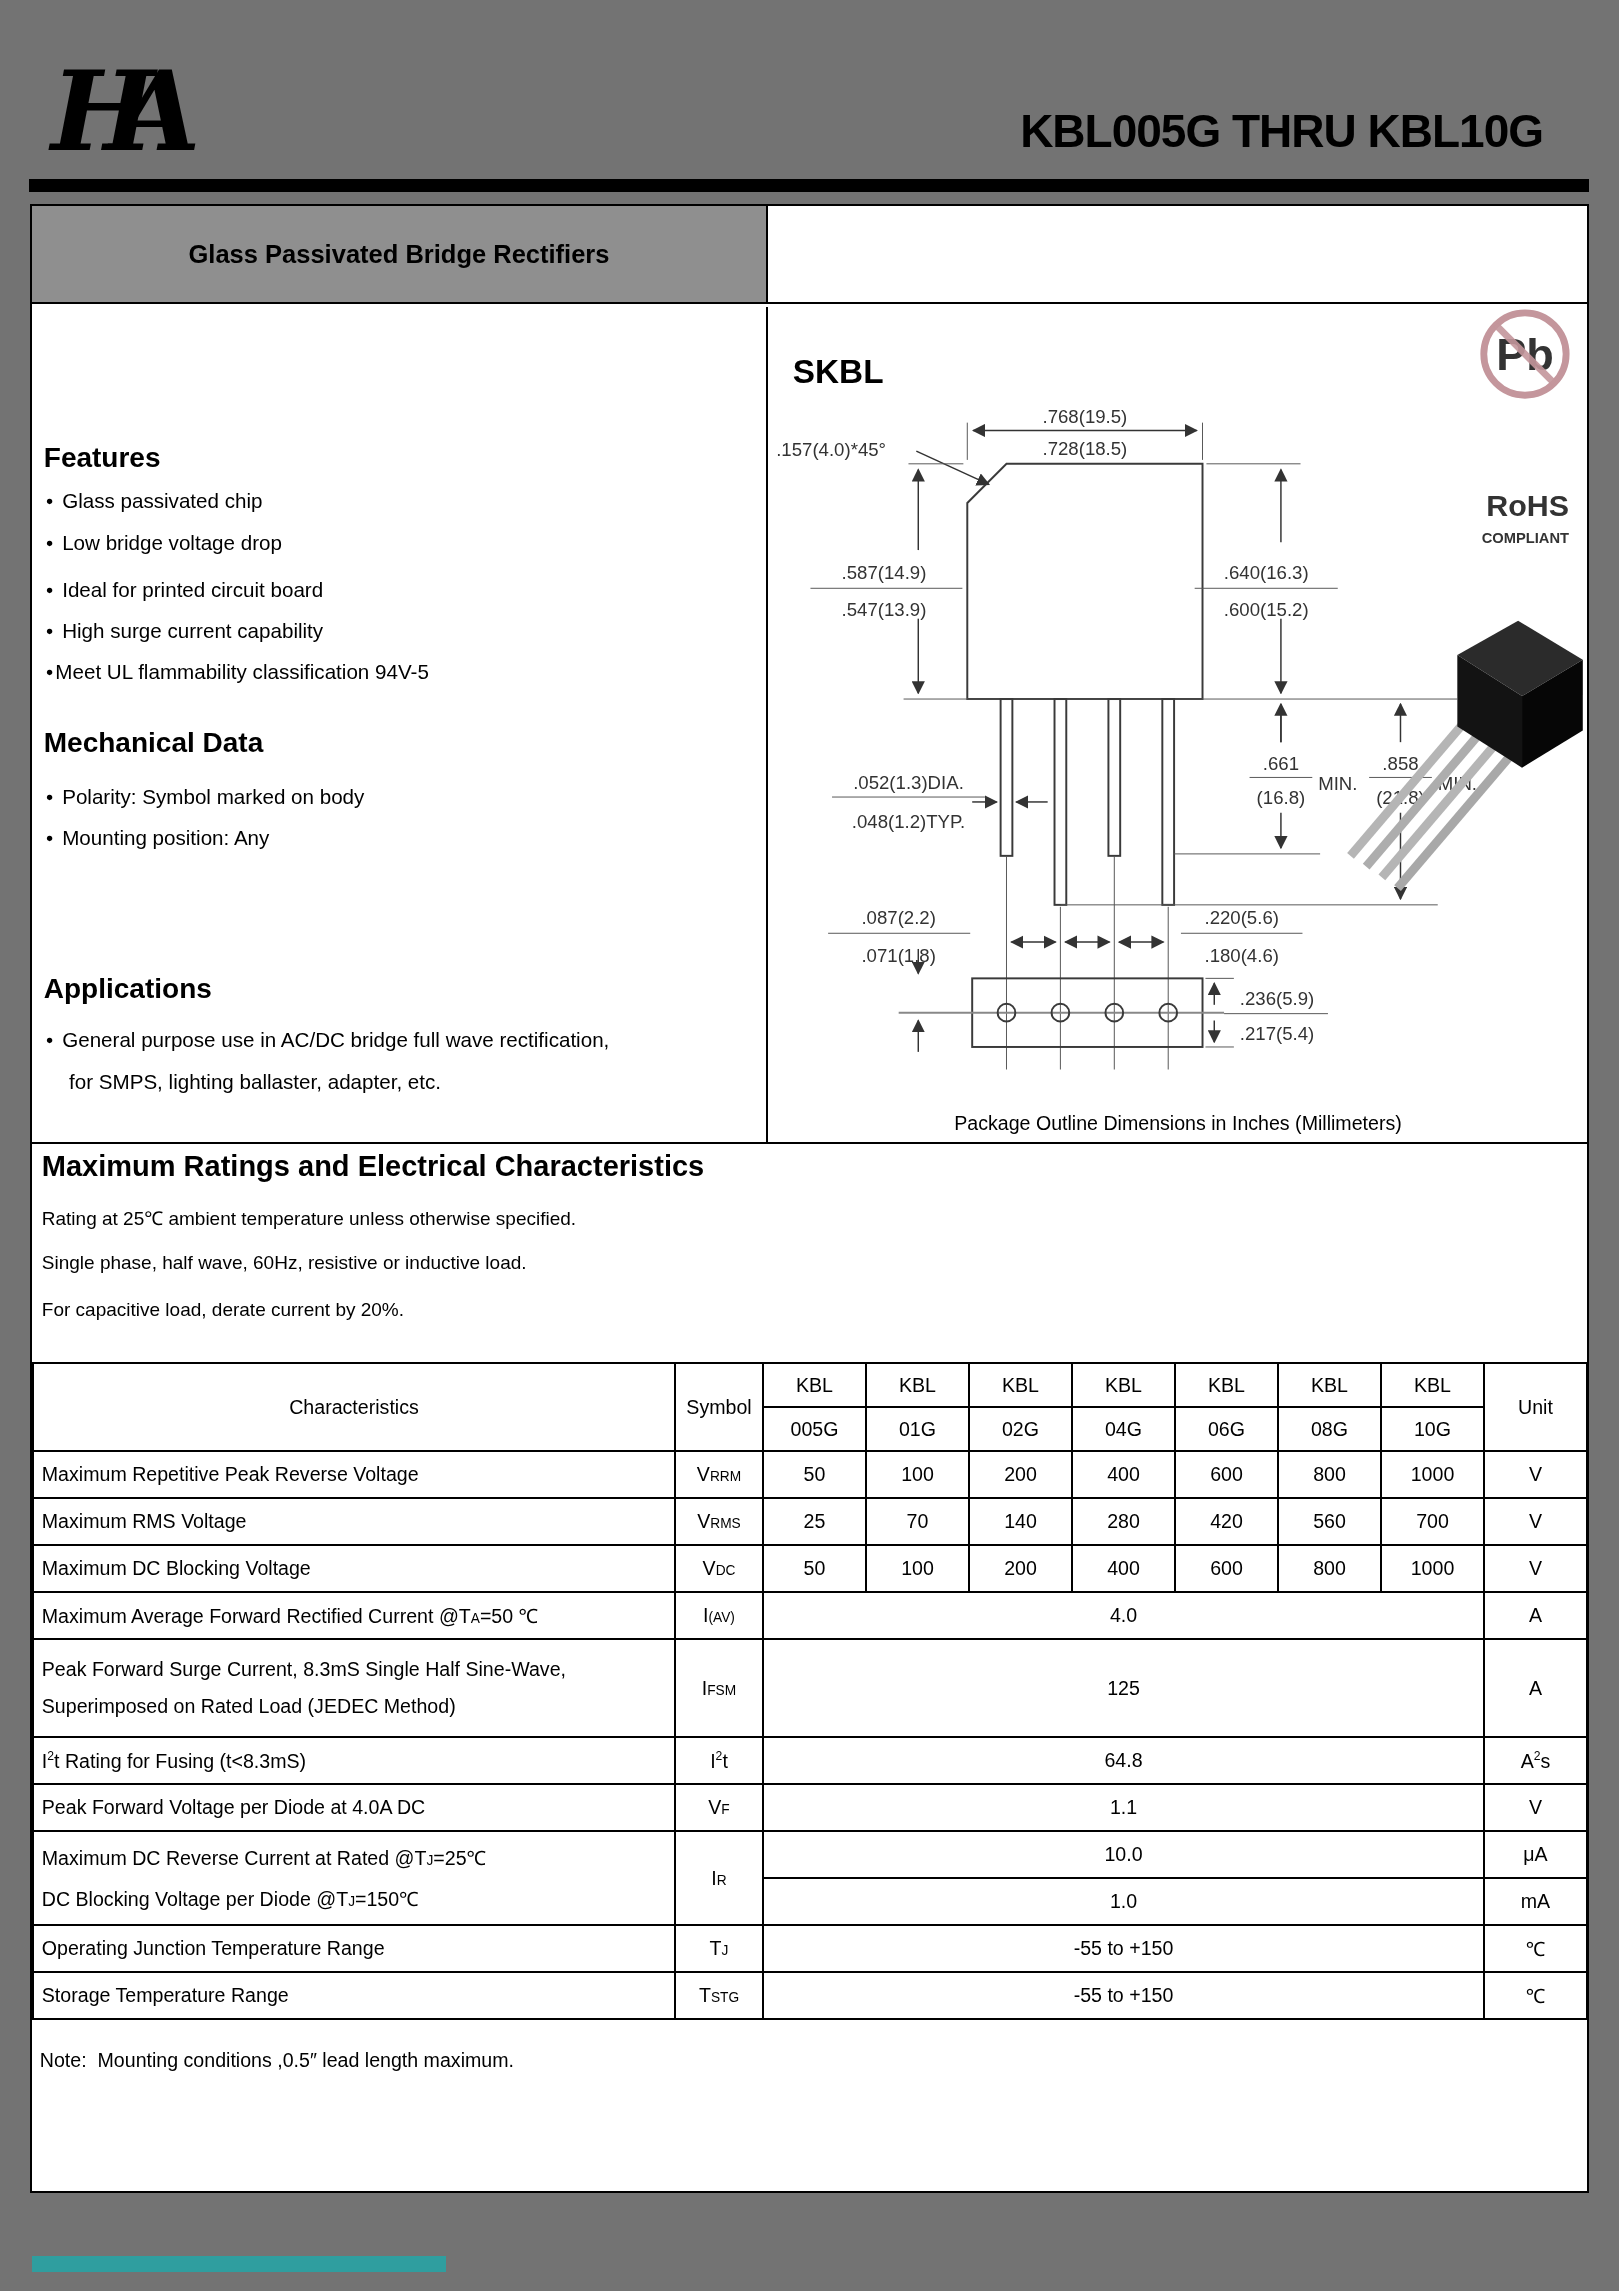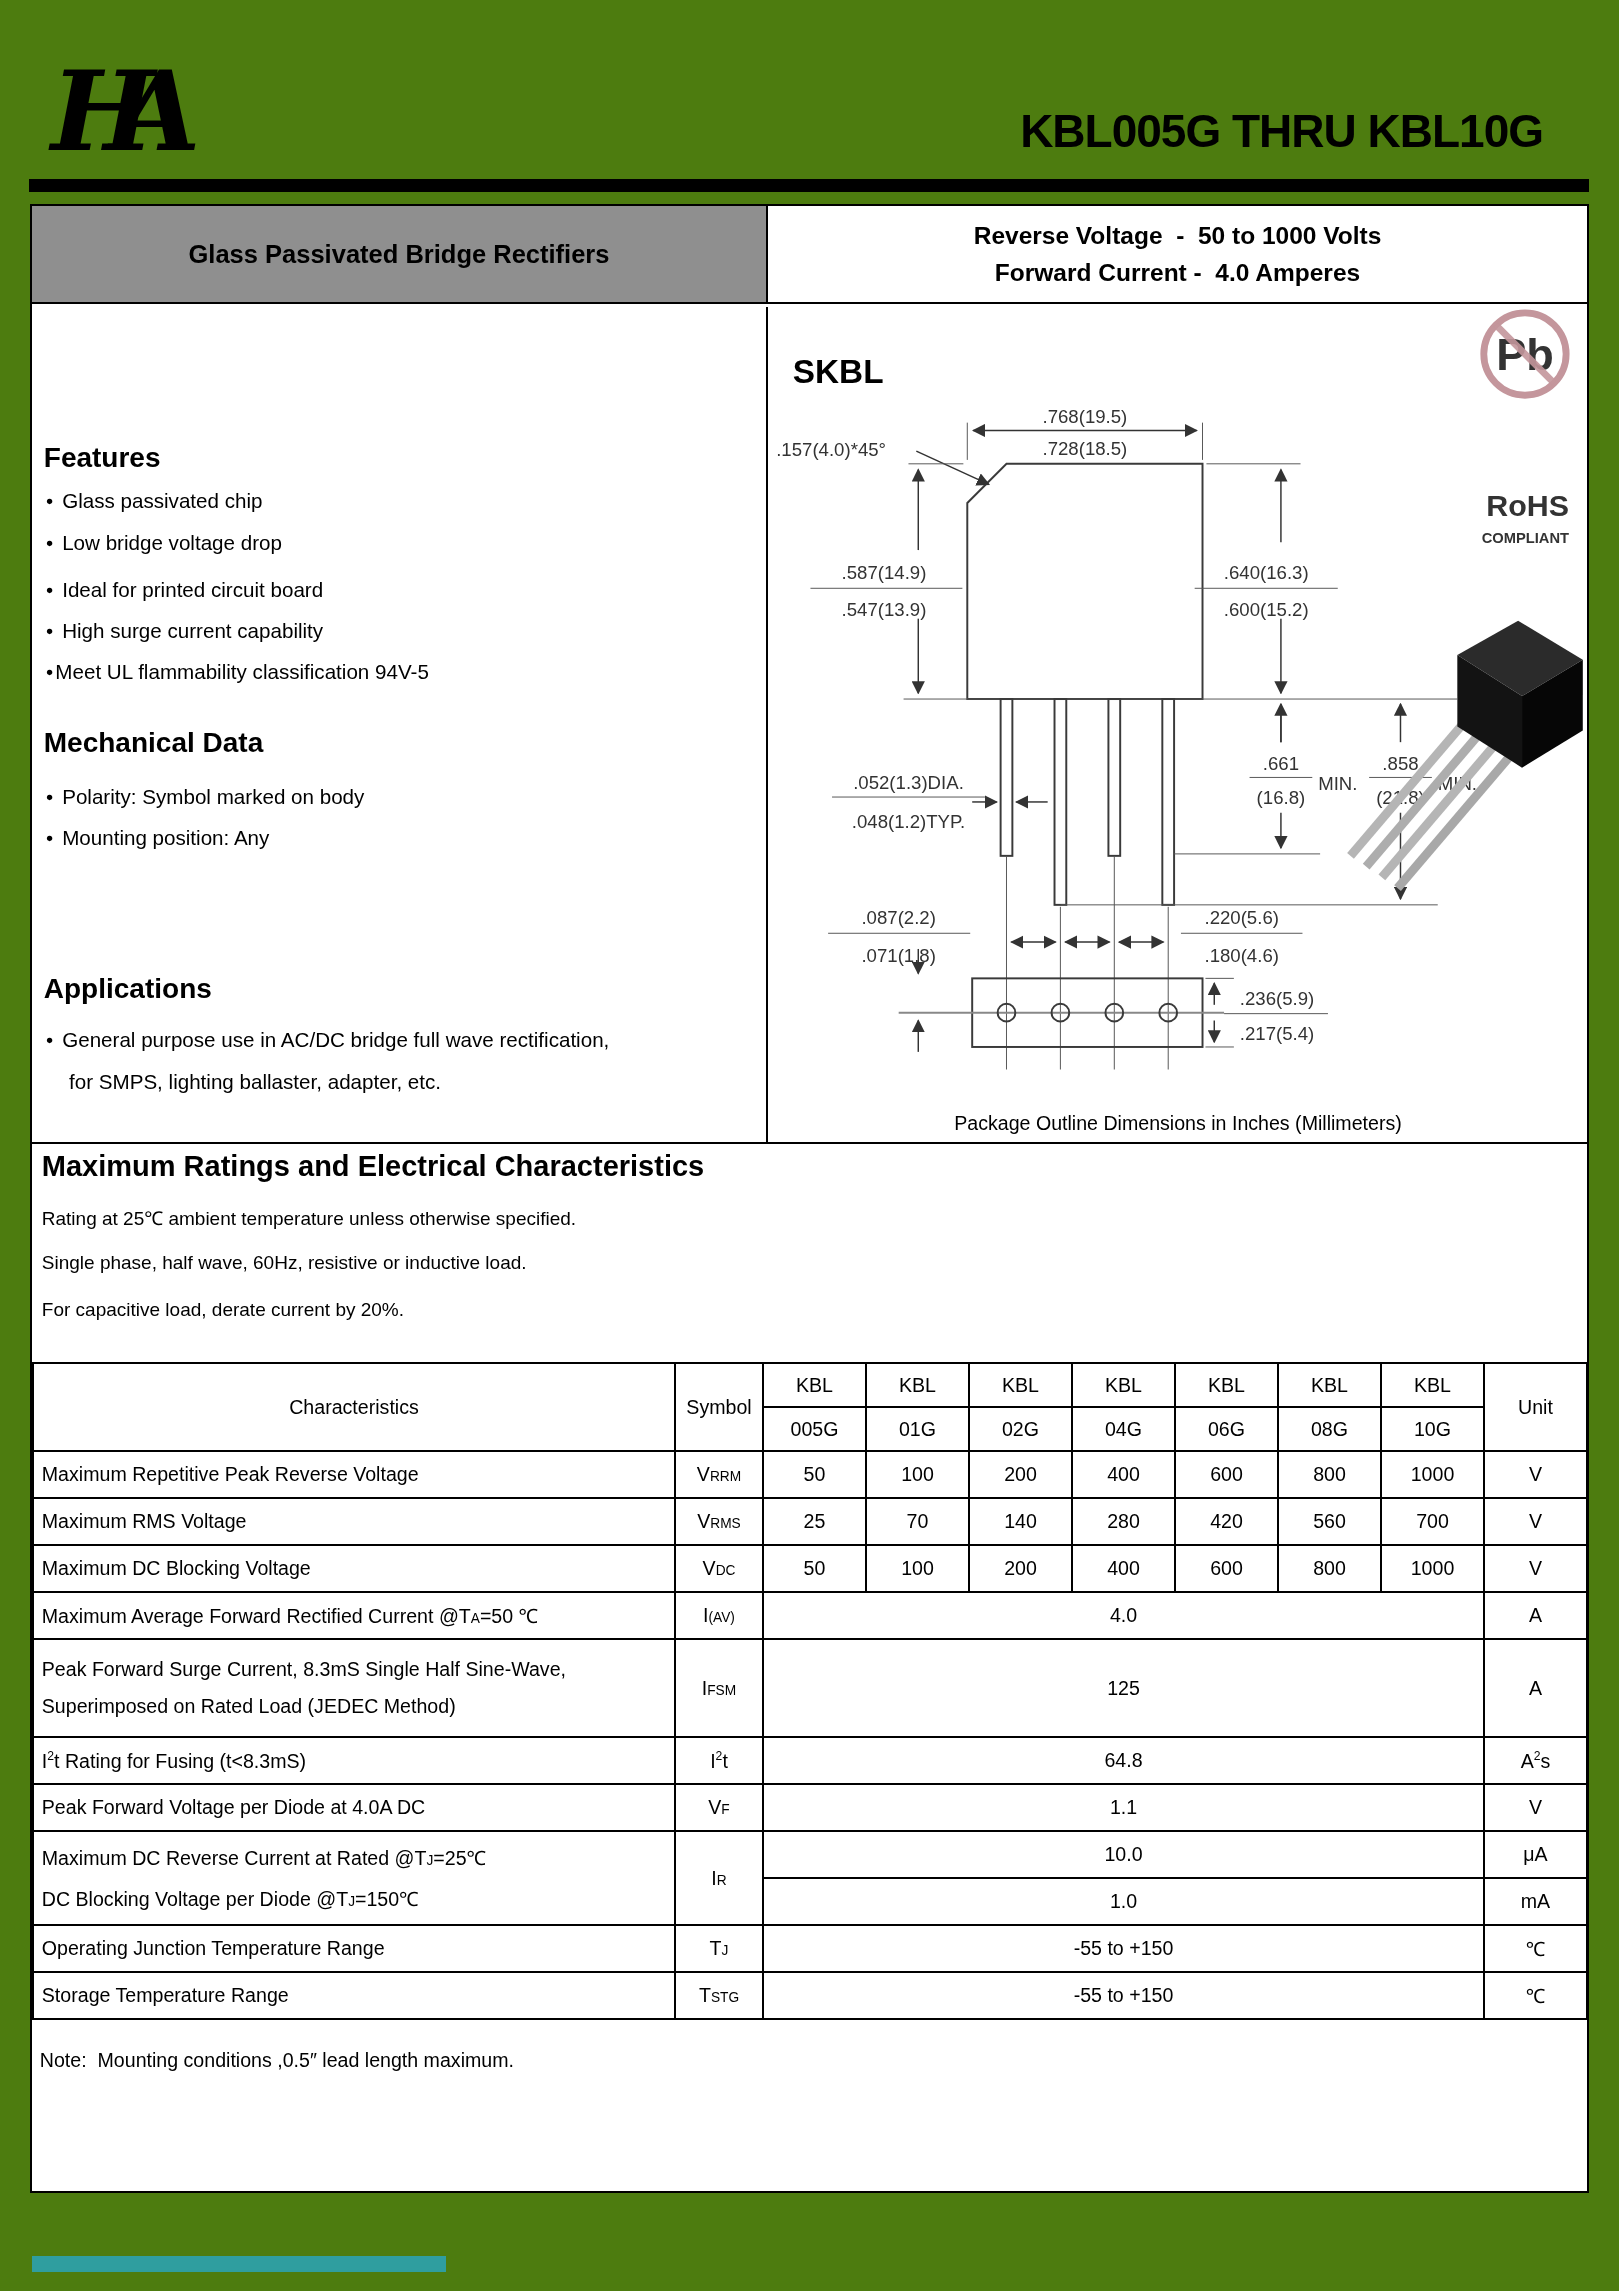--- a/index.html
+++ b/index.html
@@ -1,18 +1,18 @@
 <!DOCTYPE html>
 <html><head>
 <meta charset="utf-8">
 <style>
   * { margin:0; padding:0; box-sizing:border-box; }
   html,body { background:#fff; }
   body { font-family:"Liberation Sans", sans-serif; color:#000; }
-  #page { position:relative; width:1619px; height:2292px; background:#4d7c0f; overflow:hidden; }
+  #page { position:relative; width:1619px; height:2292px; background:#737373; overflow:hidden; }
 
   
   .logo { position:absolute; left:51px; top:57px; font-family:"DejaVu Serif", serif;
           font-style:italic; font-weight:bold; font-size:110px; letter-spacing:-0.36em;
           line-height:1; padding-right:39px; }
   .doc-title { position:absolute; right:76px; top:104px; font-size:46px; font-weight:bold;
                letter-spacing:-1px; }
   .top-rule { position:absolute; left:29px; top:179px; width:1560px; height:12.7px; background:#000; }
 
   
@@ -72,24 +72,20 @@
 <div id="page">
 
   <div class="logo">HA</div>
   <div class="doc-title">KBL005G THRU KBL10G</div>
   <div class="top-rule"></div>
 
   <div class="frame">
 
     <div class="hdr-row">
       <div class="hdr-left">Glass Passivated Bridge Rectifiers</div>
-      <div class="hdr-right">
-        <div>Reverse Voltage  -  50 to 1000 Volts</div>
-        <div>Forward Current -  4.0 Amperes</div>
-      </div>
     </div>
 
     <div class="twocol">
       <div class="leftcol">
         <div class="sec-h" style="top:135px;">Features</div>
         <div class="bullet-line" style="top:182px;">
             <span class="dot">●</span>
             <span>Glass passivated chip</span>
           </div>
         <div class="bullet-line" style="top:224px;">

